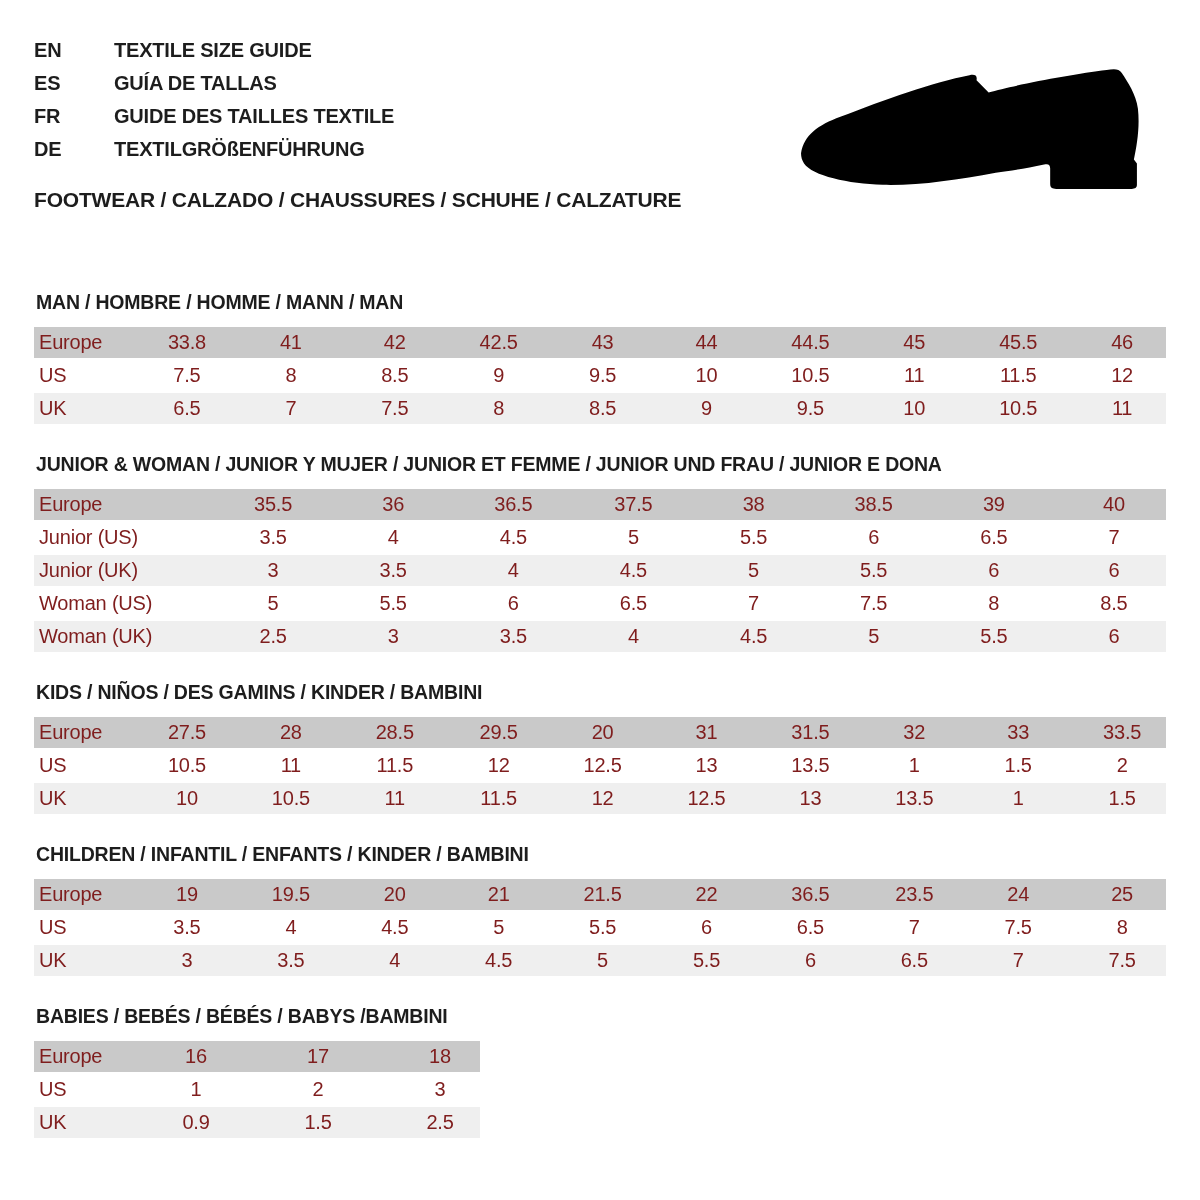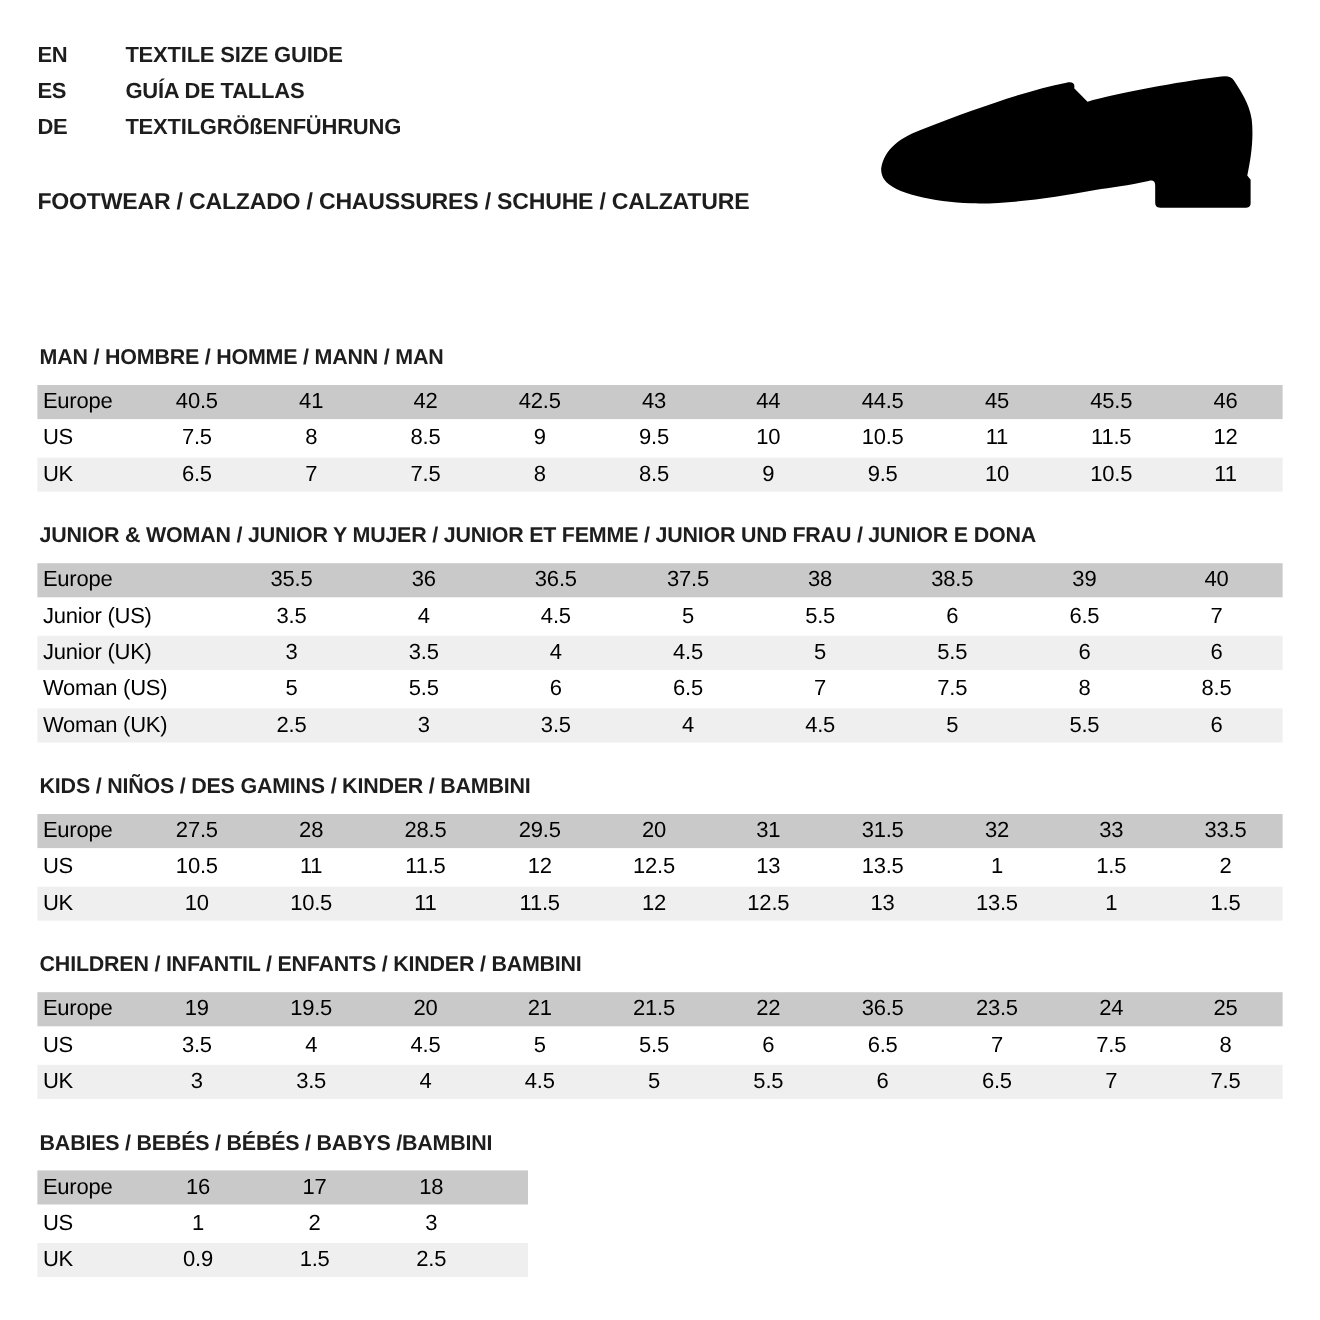--- a/index.html
+++ b/index.html
@@ -13,53 +13,57 @@
     font-family:"Liberation Sans", sans-serif;
     color:var(--txt);
     -webkit-font-smoothing:antialiased;
   }
   .page{position:relative;width:1200px;height:1200px;box-sizing:border-box;padding:32px 34px 0 34px;}
 
   
   .lang-block{margin-top:2px;}
   .lang-row{display:flex;font-weight:700;font-size:20px;line-height:33px;letter-spacing:-0.2px;}
   .lang-code{width:80px;flex:0 0 80px;}
-  .category-line{font-weight:700;font-size:21px;letter-spacing:-0.2px;margin-top:39px;}
+  .category-line{font-weight:700;font-size:21px;letter-spacing:-0.2px;margin-top:22px;}
 
   
   .shoe{position:absolute;left:798px;top:66px;width:348px;height:130px;}
   .shoe svg{display:block;width:100%;height:100%;}
 
   
   #tables{margin-top:0;}
   .section-title{font-weight:700;font-size:19.5px;letter-spacing:-0.2px;margin:29px 0 13px 2px;}
-  .section.first .section-title{margin-top:118px;}
+  .section.first .section-title{margin-top:79px;}
   .size-table{width:100%;}
   .size-table.narrow{width:446px;}
-  .trow{display:flex;align-items:center;height:31px;margin-bottom:2px;font-size:20px;letter-spacing:-0.2px;color:#000000;}
+  .trow{display:flex;align-items:center;height:31px;margin-bottom:2px;font-size:20px;letter-spacing:-0.2px;color:#7f1d1d;gap:16px;}
   .trow.row-header{background:var(--header-row);}
   .trow.row-alt{background:var(--alt-row);}
   .row-label{flex:0 0 88px;padding-left:5px;white-space:nowrap;}
   .size-table.wide-label .row-label{flex-basis:166px;}
   .cell{flex:1 1 0;text-align:center;}
   .size-table.narrow .cell{flex:0 0 106px;}
 </style>
 </head>
 <body>
 
 <div class="page">
 
   <div class="lang-block">
     <div class="lang-row">
       <span class="lang-code">EN</span>
       <span class="lang-text">TEXTILE SIZE GUIDE</span>
     </div>
     <div class="lang-row">
       <span class="lang-code">ES</span>
       <span class="lang-text">GUÍA DE TALLAS</span>
+    </div>
+    <div class="lang-row">
+      <span class="lang-code">FR</span>
+      <span class="lang-text">GUIDE DES TAILLES TEXTILE</span>
     </div>
     <div class="lang-row">
       <span class="lang-code">DE</span>
       <span class="lang-text">TEXTILGRÖßENFÜHRUNG</span>
     </div>
   </div>
 
   <div class="shoe">
     <svg viewBox="0 0 345 128" xmlns="http://www.w3.org/2000/svg" preserveAspectRatio="none">
       <path id="shoe-path" fill="#000000" d="
@@ -87,21 +91,21 @@
   </div>
 
   <div class="category-line">FOOTWEAR / CALZADO / CHAUSSURES / SCHUHE / CALZATURE</div>
 
   <div id="tables">
       <div class="section first">
         <div class="section-title">MAN / HOMBRE / HOMME / MANN / MAN</div>
         <div class="size-table">
           <div class="trow row-header">
             <div class="row-label">Europe</div>
-            <div class="cell">40.5</div>
+            <div class="cell">33.8</div>
             <div class="cell">41</div>
             <div class="cell">42</div>
             <div class="cell">42.5</div>
             <div class="cell">43</div>
             <div class="cell">44</div>
             <div class="cell">44.5</div>
             <div class="cell">45</div>
             <div class="cell">45.5</div>
             <div class="cell">46</div>
           </div>

